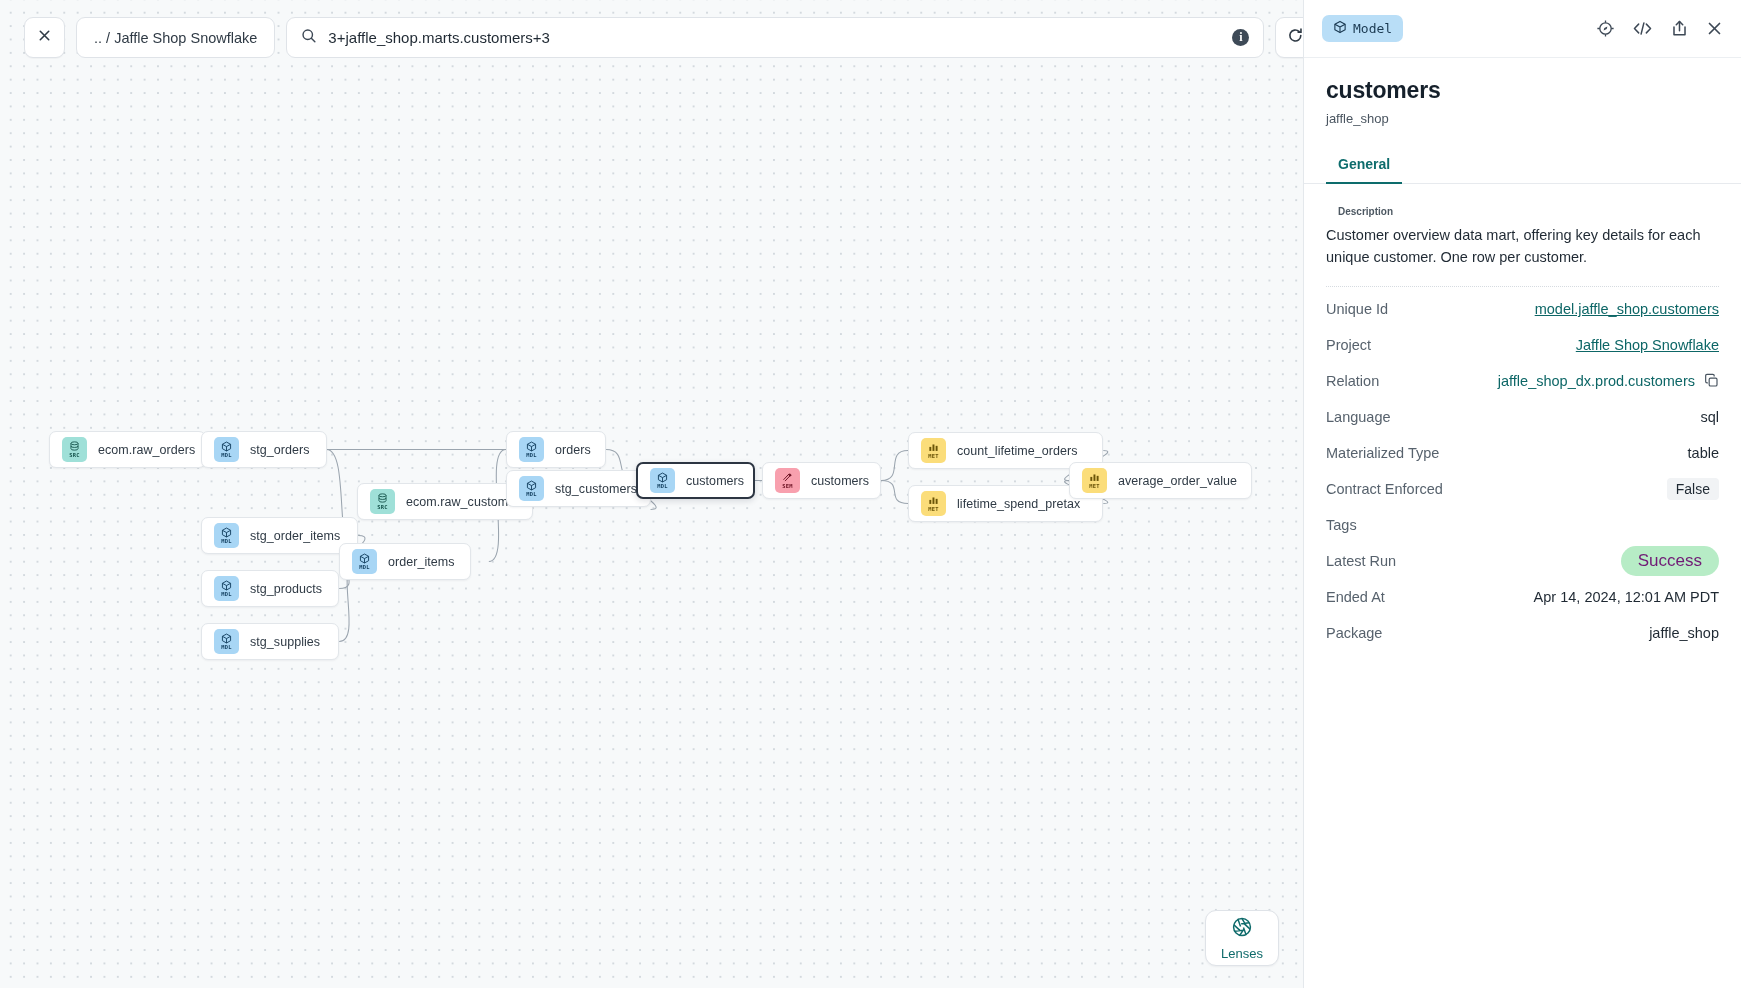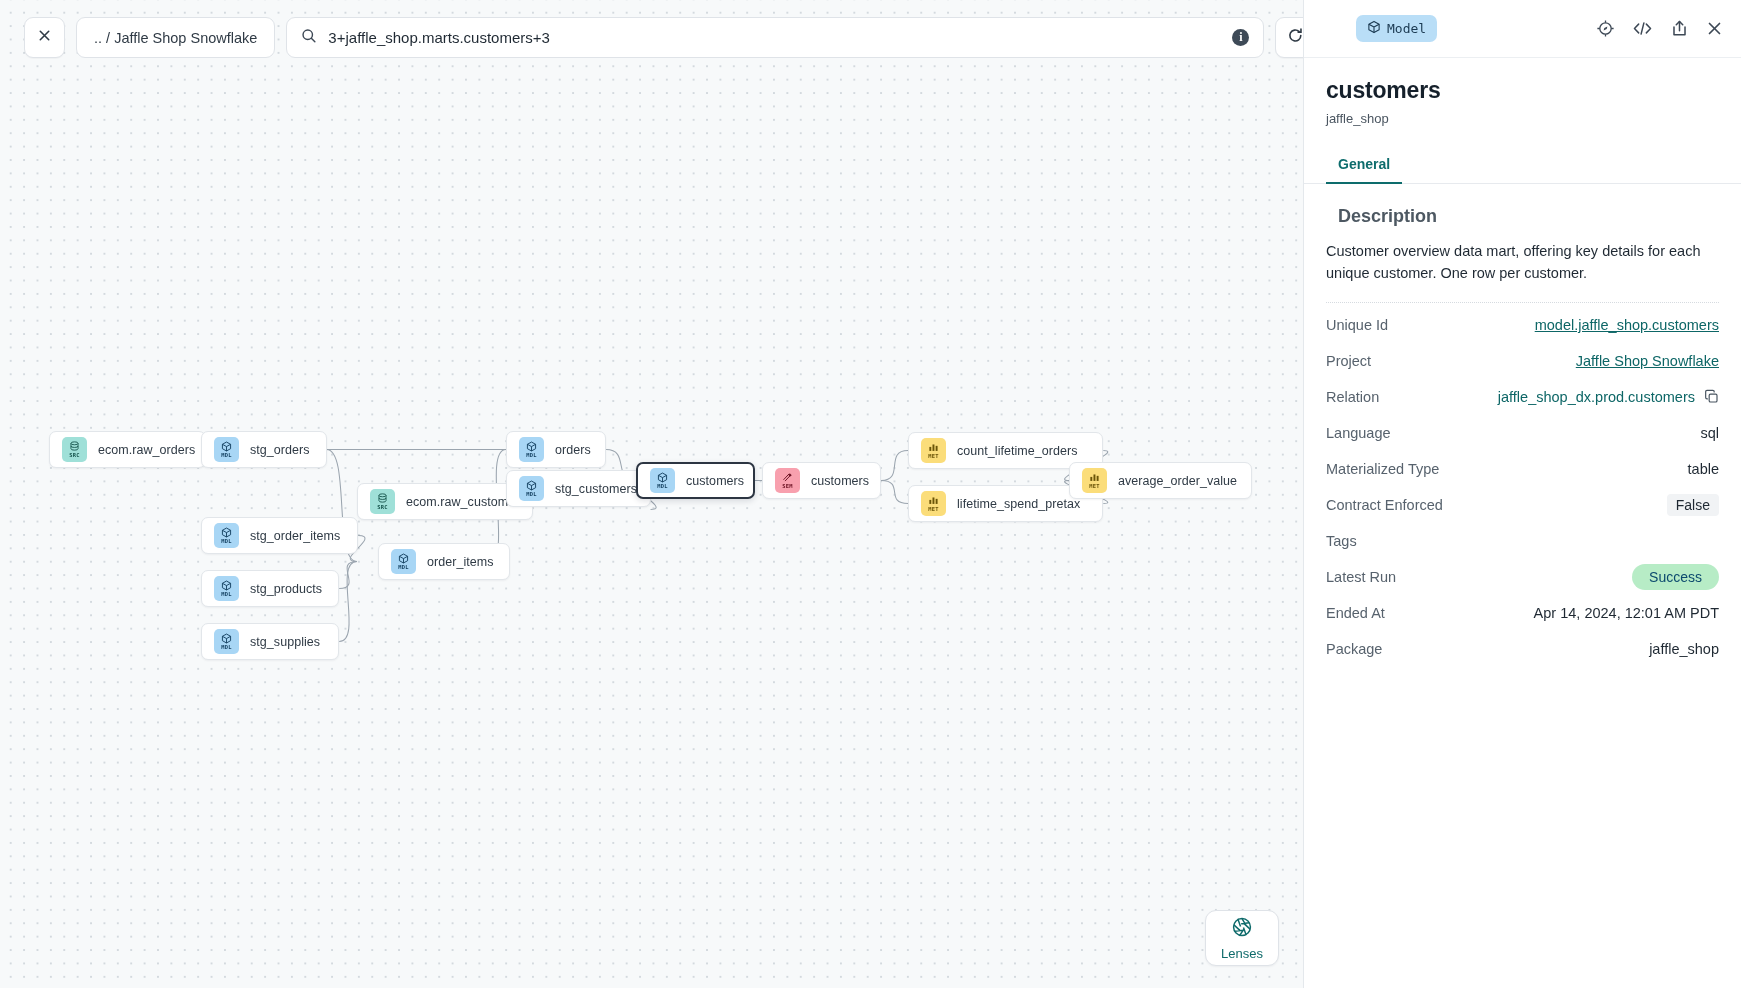--- a/index.html
+++ b/index.html
@@ -145,21 +145,20 @@
     border-bottom: 1px solid #eceff2;
   }
   .type-pill {
     background: #b9def7; color: #1b3a52;
     border-radius: 7px; height: 27px;
     padding: 0 11px;
     display: flex; align-items: center; gap: 6px;
     font-family: "DejaVu Sans Mono", monospace;
     font-size: 13px;
     cursor: pointer;
-    margin-left: 34px;
   }
   .panel-actions { margin-left: auto; display: flex; align-items: center; gap: 17px; color: #3d4855; }
   .panel-actions > span { cursor: pointer; display: flex; }
 
   .panel-head { padding: 19px 22px 0 22px; }
   .panel-title { font-size: 23px; font-weight: 700; color: #15202b; letter-spacing: -.2px; }
   .panel-sub { font-size: 13px; color: #4a5560; margin-top: 7px; }
 
   .tabs {
     display: flex; padding: 0 22px; margin-top: 22px;
@@ -167,40 +166,40 @@
   }
   .tab {
     font-size: 14px; color: #5a6570;
     padding: 8px 12px 10px 12px;
     cursor: pointer; border-bottom: 2px solid transparent;
     margin-bottom: -1px;
   }
   .tab.active { color: #0d6c6c; font-weight: 600; border-bottom-color: #0d6c6c; }
 
   .panel-body { padding: 22px 22px 0 22px; overflow-y: auto; flex: 1; }
-  .sec-label { font-size: 18px; font-weight: 700; color: #4d5862; margin-bottom: 13px; padding-left: 12px; }
+  .sec-label { font-size: 10px; font-weight: 700; color: #4d5862; margin-bottom: 7px; padding-left: 12px; }
   .desc { font-size: 14.5px; color: #1f2933; line-height: 1.55; }
   .divider { border-top: 1px dotted #d6dbe0; margin: 17px 0 4px 0; }
 
   .kv {
     display: flex; align-items: center; justify-content: space-between;
     min-height: 36px; 
   }
   .kv-k { font-size: 14.5px; color: #57626d; white-space: nowrap; }
   .kv-v { font-size: 14.5px; color: #1f2933; text-align: right; }
   .kv-v.link { color: #0d6666; text-decoration: underline; cursor: pointer; }
   .kv-v.teal { color: #0d6666; cursor: pointer; }
   .kv-v-wrap { display: flex; align-items: center; gap: 9px; justify-content: flex-end; }
   .chip-gray {
     background: #f1f3f5; color: #1f2933; border-radius: 4px;
     padding: 3px 9px; font-size: 14px;
   }
   .pill-green {
-    background: #b7ecc6; color: #0c4a6e; border-radius: 999px;
-    padding: 5px 17px; font-size: 14px;
+    background: #b7ecc6; color: #701a75; border-radius: 999px;
+    padding: 5px 17px; font-size: 17px;
   }
   .copy-ico { color: #47535f; cursor: pointer; display: flex; }
 </style>
 </head>
 <body>
 
 <div class="app">
 
   <div class="canvas">
 
@@ -309,21 +308,21 @@
             <span class="badge badge-src">
               <svg width="11" height="10" viewBox="0 0 14 13" fill="none" stroke="currentColor" stroke-width="1.15">
                 <ellipse cx="7" cy="3" rx="4.6" ry="1.9"></ellipse>
                 <path d="M2.4 3 L2.4 10 A4.6 1.9 0 0 0 11.6 10 L11.6 3"></path>
                 <path d="M2.4 6.5 A4.6 1.9 0 0 0 11.6 6.5"></path>
               </svg>
               <span class="bl">SRC</span>
             </span>
             <span class="node-label">ecom.raw_customers</span>
           </div>
-          <div class="node" style="left: 378px; top: 543px; width: 131.85px; height: 37px;">
+          <div class="node" style="left: 339px; top: 543px; width: 131.85px; height: 37px;">
             <span class="badge badge-mdl">
               <svg width="11" height="11" viewBox="0 0 14 14" fill="none" stroke="currentColor" stroke-width="1.15" stroke-linejoin="round">
                 <path d="M7 1.3 L12.2 4.2 L12.2 9.8 L7 12.7 L1.8 9.8 L1.8 4.2 Z"></path>
                 <path d="M1.8 4.2 L7 7.1 L12.2 4.2 M7 7.1 L7 12.7"></path>
               </svg>
               <span class="bl">MDL</span>
             </span>
             <span class="node-label">order_items</span>
           </div>
           <div class="node" style="left: 506px; top: 431px; width: 100.1px; height: 37px;">

